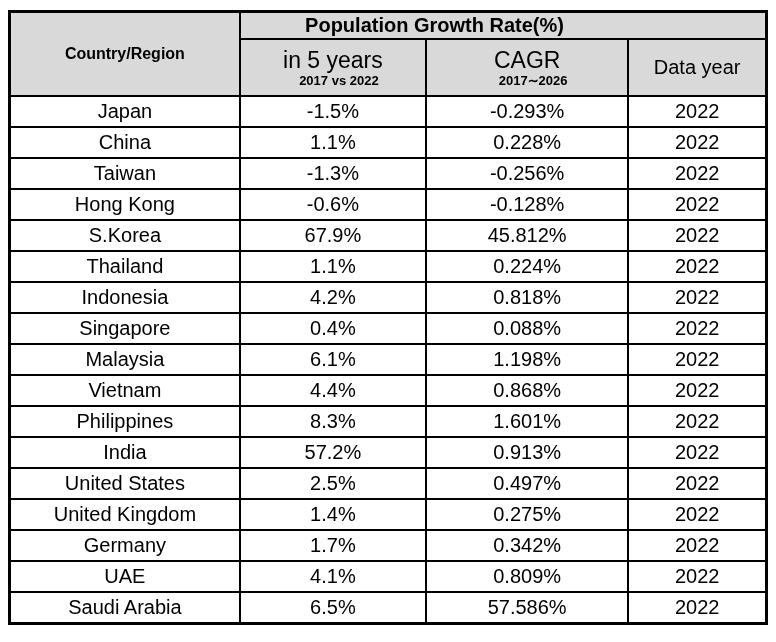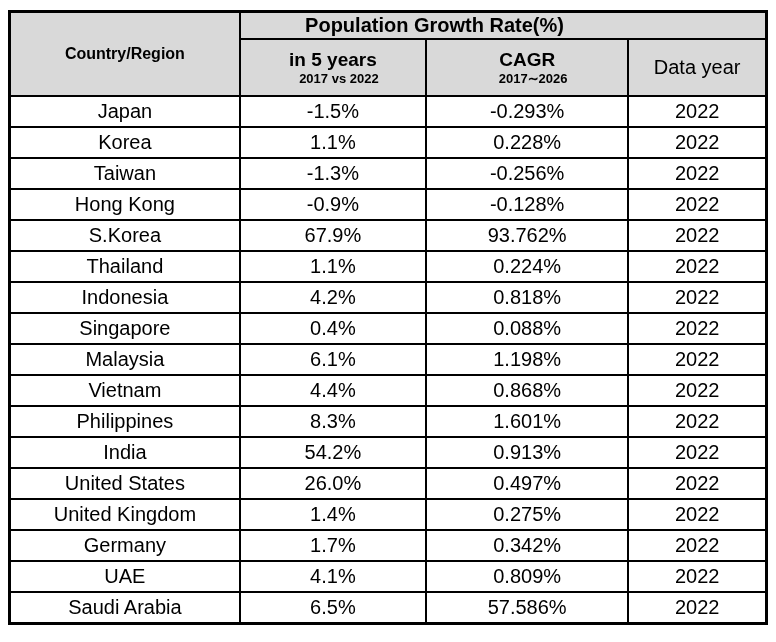--- a/index.html
+++ b/index.html
@@ -48,22 +48,22 @@
     font-weight: bold;
     border-right: hidden;
   }
   th.spacer-th {
     border-left: hidden;
   }
   th.sub-th {
     height: 55px;
   }
   .sub-title {
-    font-size: 19px;
-    font-weight: bold;
+    font-size: 23px;
+    font-weight: normal;
     line-height: 1.15;
     padding-top: 2px;
   }
   .sub-subtitle {
     font-size: 13px;
     font-weight: bold;
     line-height: 1.3;
     padding-left: 12px;
   }
   th.data-year-th {
@@ -107,41 +107,41 @@
       </tr>
     </thead>
     <tbody>
         <tr>
           <td>Japan</td>
           <td>-1.5%</td>
           <td>-0.293%</td>
           <td>2022</td>
         </tr>
         <tr>
-          <td>Korea</td>
+          <td>China</td>
           <td>1.1%</td>
           <td>0.228%</td>
           <td>2022</td>
         </tr>
         <tr>
           <td>Taiwan</td>
           <td>-1.3%</td>
           <td>-0.256%</td>
           <td>2022</td>
         </tr>
         <tr>
           <td>Hong Kong</td>
-          <td>-0.9%</td>
+          <td>-0.6%</td>
           <td>-0.128%</td>
           <td>2022</td>
         </tr>
         <tr>
           <td>S.Korea</td>
           <td>67.9%</td>
-          <td>93.762%</td>
+          <td>45.812%</td>
           <td>2022</td>
         </tr>
         <tr>
           <td>Thailand</td>
           <td>1.1%</td>
           <td>0.224%</td>
           <td>2022</td>
         </tr>
         <tr>
           <td>Indonesia</td>
@@ -168,27 +168,27 @@
           <td>2022</td>
         </tr>
         <tr>
           <td>Philippines</td>
           <td>8.3%</td>
           <td>1.601%</td>
           <td>2022</td>
         </tr>
         <tr>
           <td>India</td>
-          <td>54.2%</td>
+          <td>57.2%</td>
           <td>0.913%</td>
           <td>2022</td>
         </tr>
         <tr>
           <td>United States</td>
-          <td>26.0%</td>
+          <td>2.5%</td>
           <td>0.497%</td>
           <td>2022</td>
         </tr>
         <tr>
           <td>United Kingdom</td>
           <td>1.4%</td>
           <td>0.275%</td>
           <td>2022</td>
         </tr>
         <tr>

